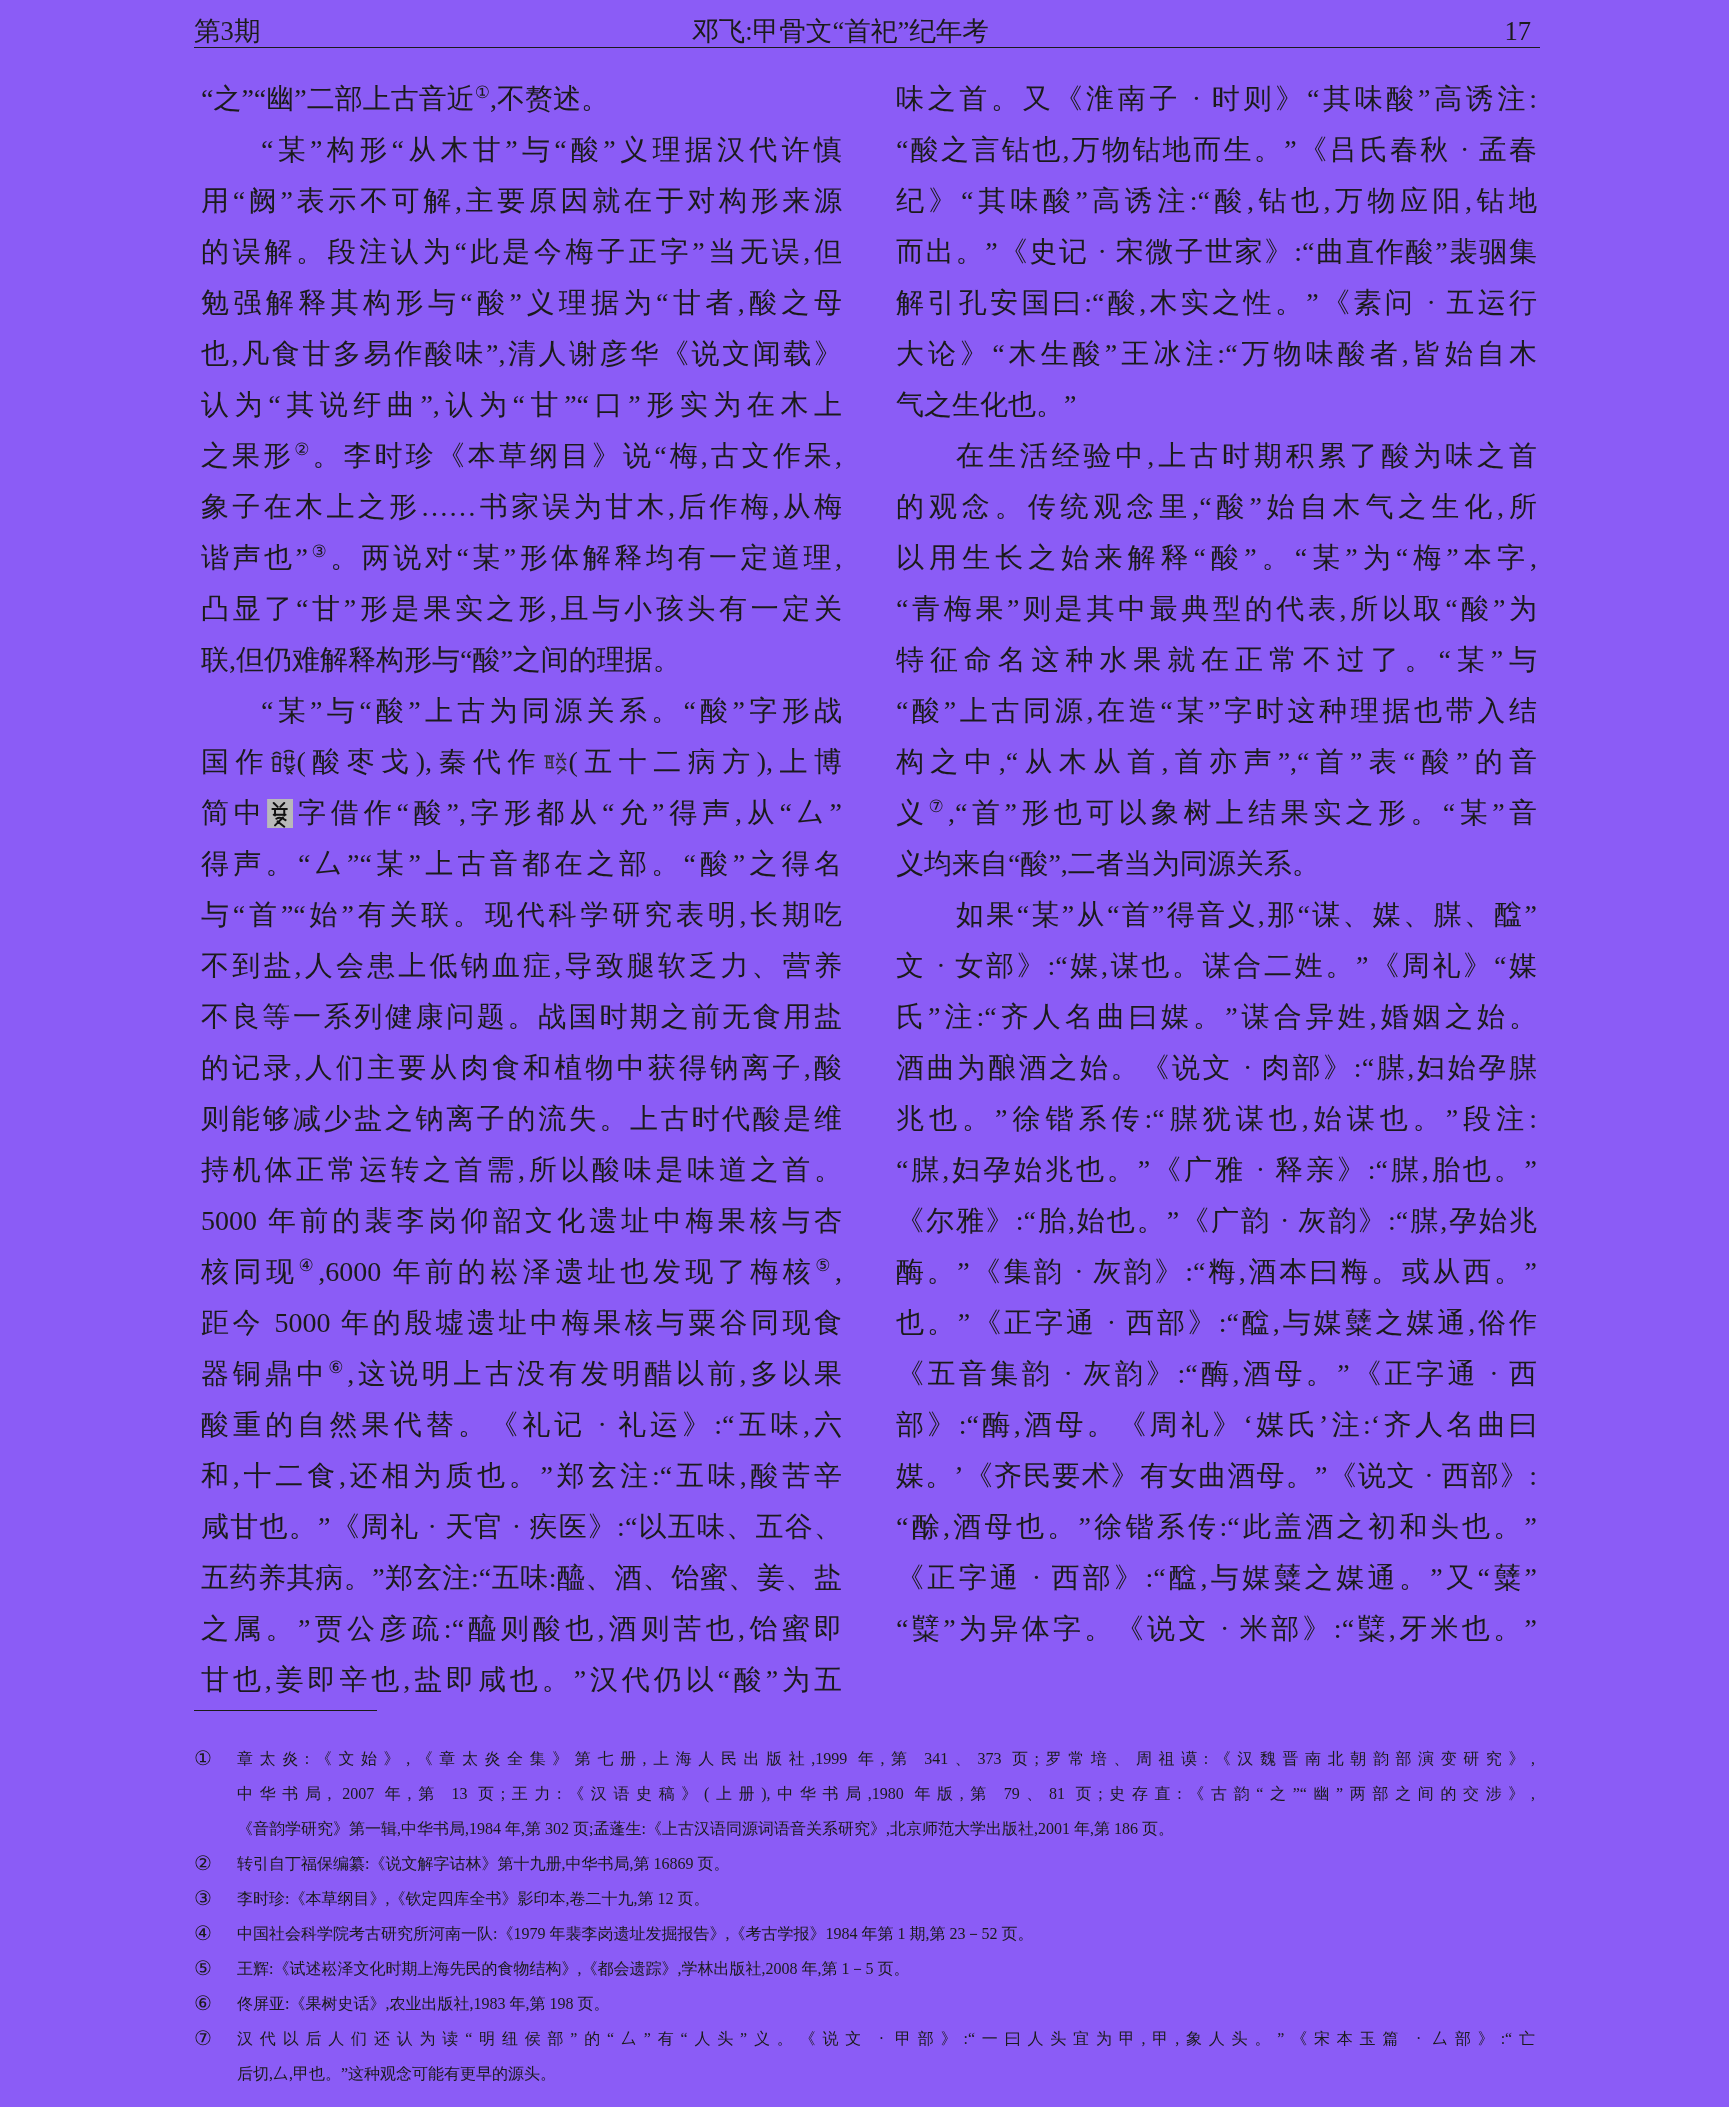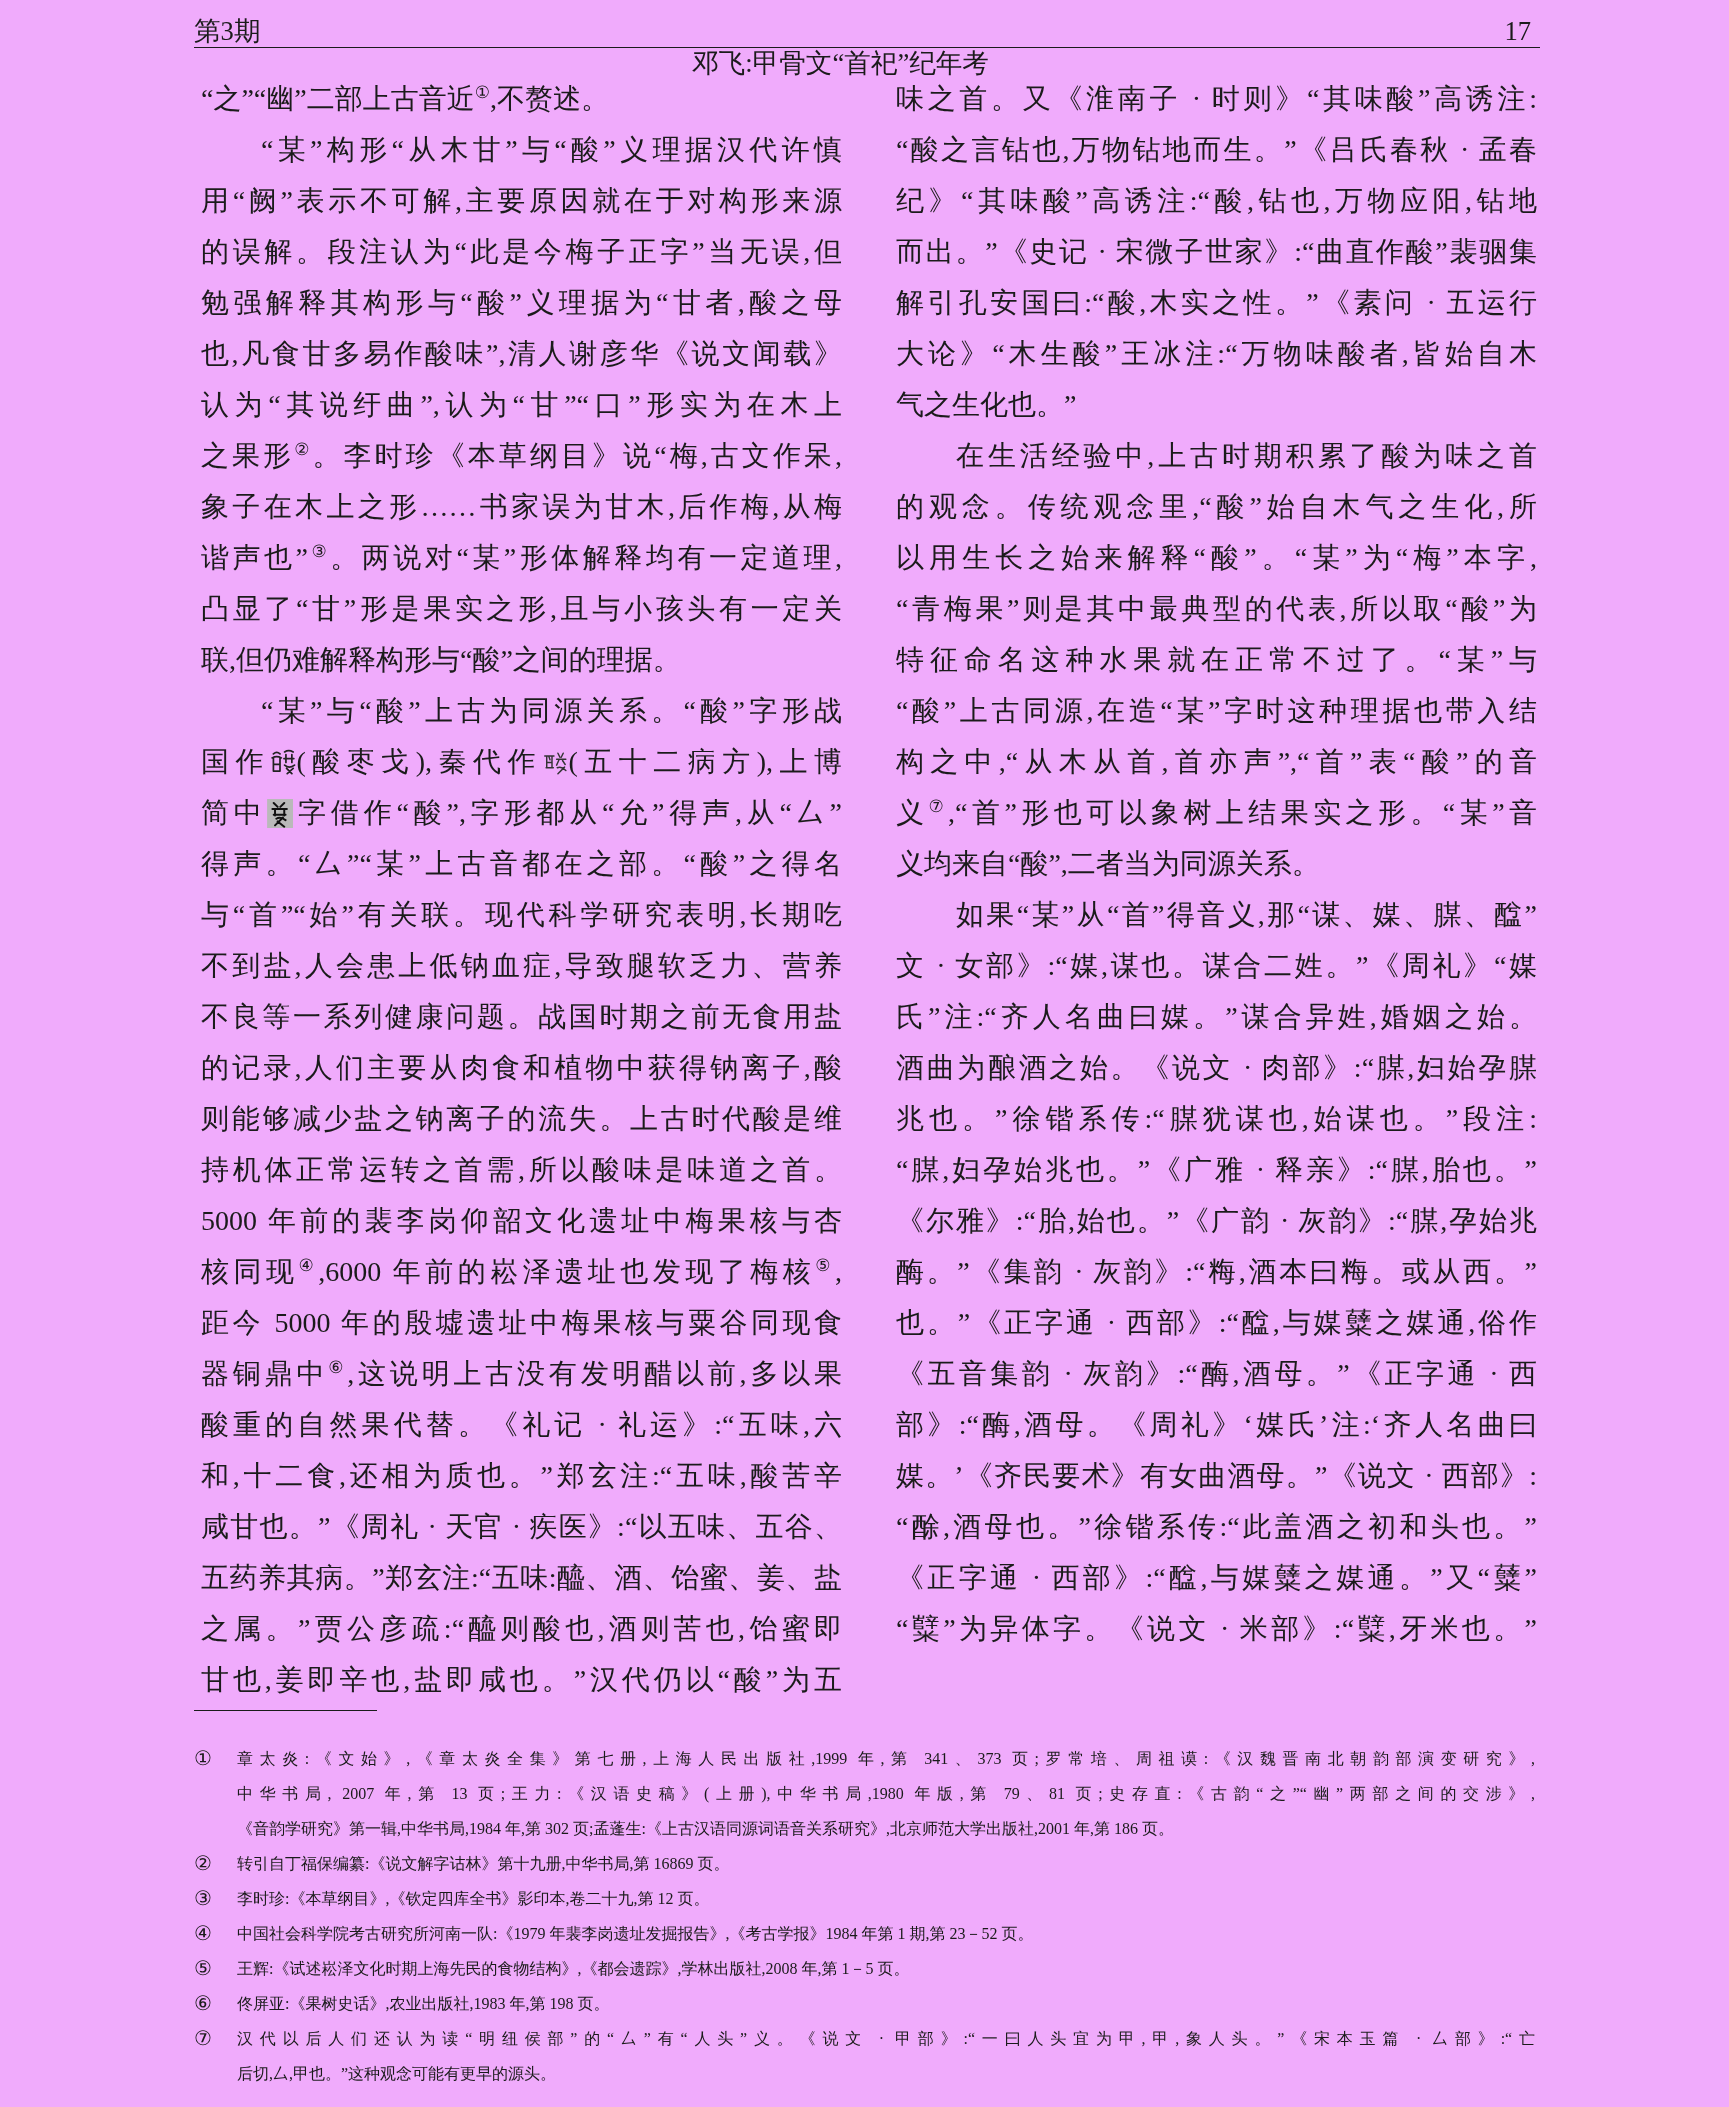--- a/index.html
+++ b/index.html
@@ -1,35 +1,35 @@
 <!DOCTYPE html>
 <html style="font-size:11.2px"><head>
 <meta charset="utf-8">
 <style>
   html, body { margin: 0; padding: 0; background: #ffffff; }
   .page {
     position: relative;
     width: 1729px;
     height: 2108px;
-    background: #f0abfc;
+    background: #8b5cf6;
     color: #1b1b1b;
     font-family: "Liberation Serif", "DejaVu Serif", serif;
     overflow: hidden;
   }
   
   .hdr {
     position: absolute;
     top: 14px;
     height: 35px;
     line-height: 35px;
     font-size: 26.6px;
     white-space: nowrap;
   }
   .hdr-issue { left: 194px; }
-  .hdr-title { left: 596px; width: 489px; text-align: center; margin-top: 32px; }
+  .hdr-title { left: 596px; width: 489px; text-align: center; }
   .hdr-page  { left: 1439px; width: 92px; text-align: right; }
   .hdr-rule {
     position: absolute;
     left: 194px; top: 47px;
     width: 1346px; height: 1.4px;
     background: #1b1b1b;
   }
   
   .col {
     position: absolute;

